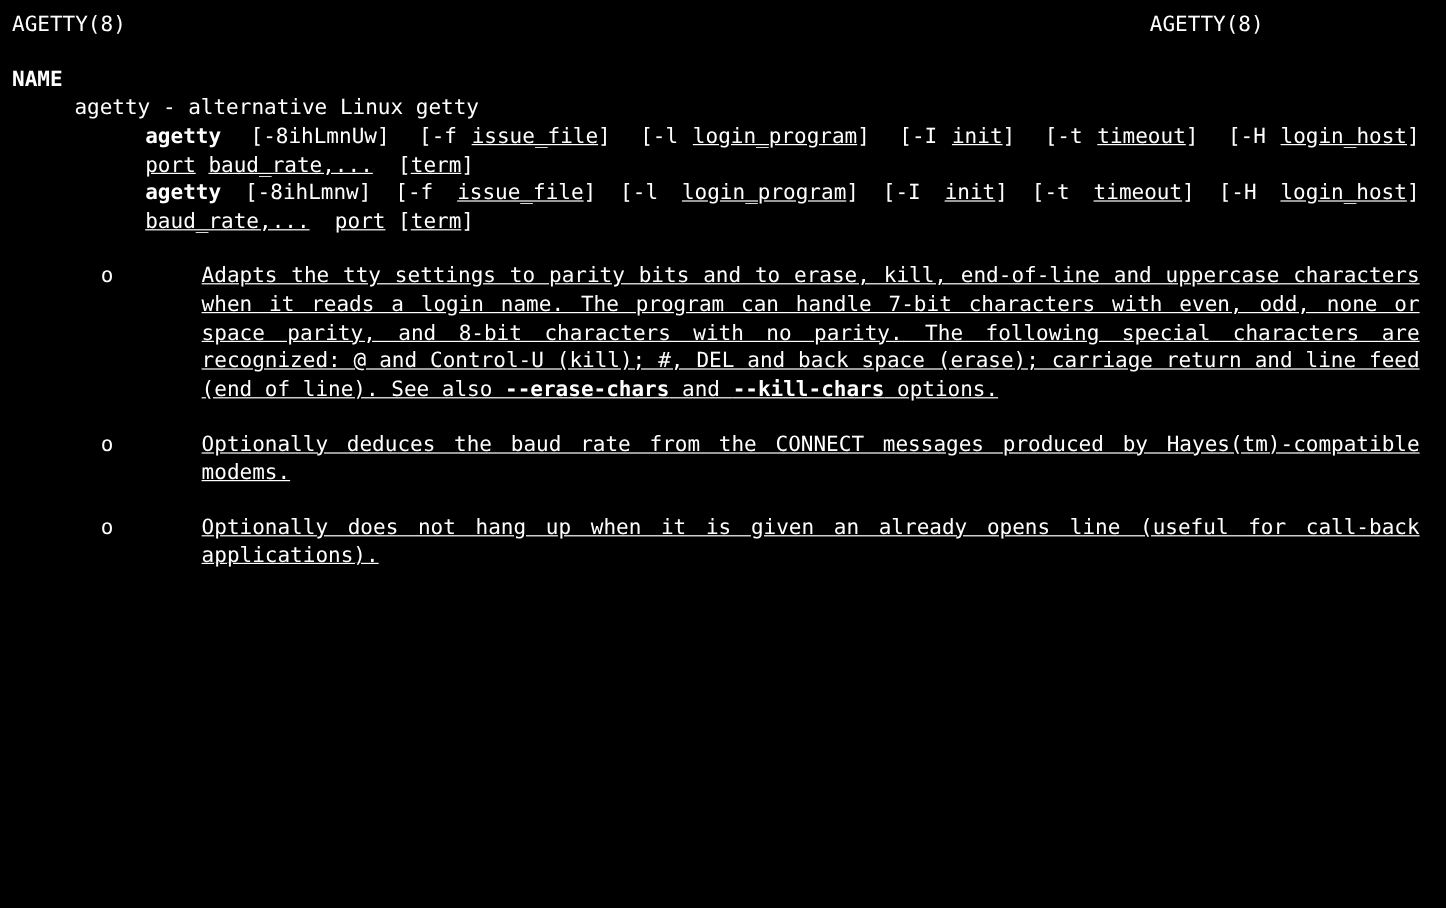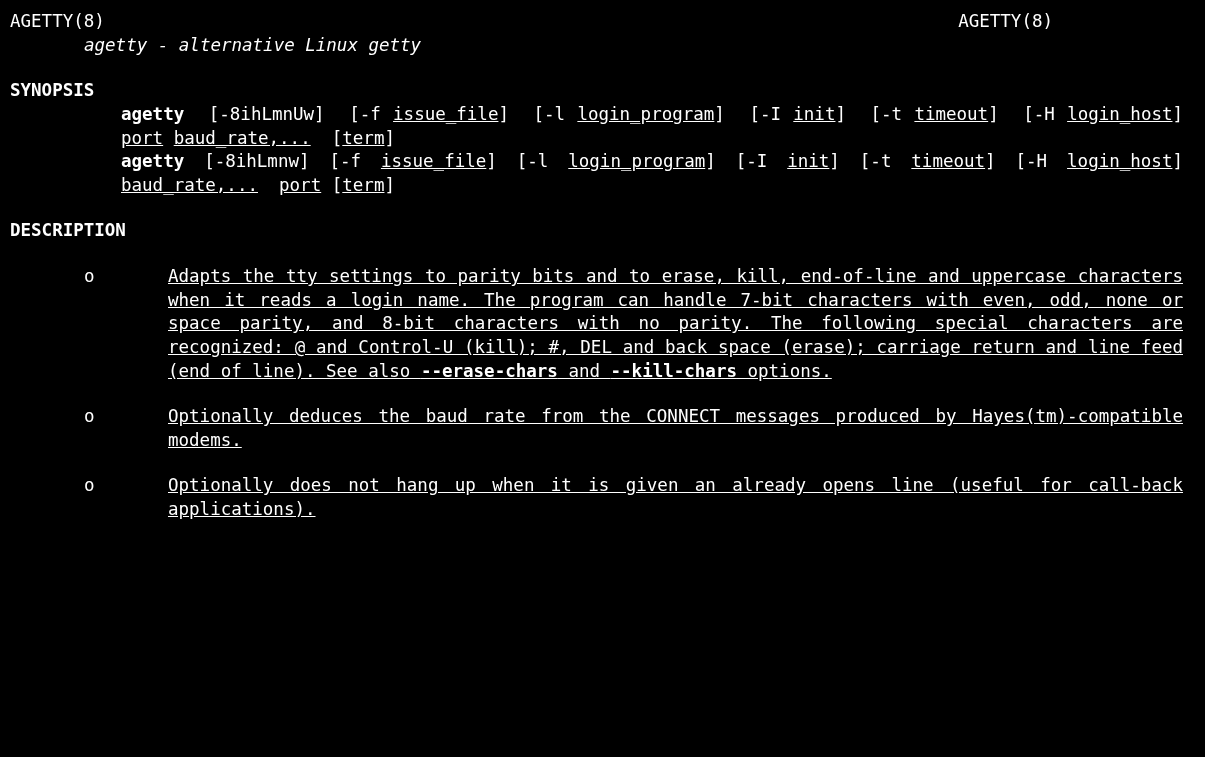--- a/index.html
+++ b/index.html
@@ -18,24 +18,23 @@
   .topline {
     display: flex;
     justify-content: space-between;
     padding-right: 130px;
   }
   .section-head {
     font-weight: bold;
     margin-top: 22px;
   }
   .indent1 {
-    margin-left: 74px;
+    margin-left: 52px;
     text-align: justify;
     text-justify: inter-word;
-    font-style: italic;
   }
   .indent2 {
     margin-left: 74px;
   }
   .para {
     margin-top: 22px;
     text-align: justify;
   }
   .bullet-row {
     margin-top: 22px;
@@ -63,23 +62,23 @@
 </head>
 <body>
 
 <div class="page">
 
   <div class="topline">
     <span>AGETTY(8)</span>
     <span>AGETTY(8)</span>
   </div>
 
+  <div class="section-head">NAME</div>
   <div class="indent1">agetty - alternative Linux getty</div>
 
-  <div class="section-head">SYNOPSIS</div>
 
   <div class="syn-wrap">
 
     <div class="syn-line">
       <span class="b">agetty</span>&nbsp;
       <span>[-8ihLmnUw]</span>&nbsp;
       <span>[-f</span>&nbsp;<span class="u">issue_file</span><span>]</span>&nbsp;
       <span>[-l</span>&nbsp;<span class="u">login_program</span><span>]</span>&nbsp;
       <span>[-I</span>&nbsp;<span class="u">init</span><span>]</span>&nbsp;
       <span>[-t</span>&nbsp;<span class="u">timeout</span><span>]</span>&nbsp;
@@ -98,21 +97,20 @@
       <span>[-I </span><span class="u">init</span><span>] </span>
       <span>[-t </span><span class="u">timeout</span><span>] </span>
       <span>[-H </span><span class="u">login_host</span><span>]</span>
       <span class="u">baud_rate,...</span>&nbsp;
       <span class="u">port</span>
       <span>[</span><span class="u">term</span><span>]</span>
     </div>
 
   </div>
 
-  <div class="section-head">DESCRIPTION</div>
 
 
 
   <div class="indent2 bullet-row">
     <div class="bullet-mark">o</div>
     <div class="bullet-body">
       <span class="blk">Adapts the tty settings to parity bits and to erase, kill, end-of-line and uppercase characters when it reads a login name.  The program can handle 7-bit characters with even,  odd, none or space parity, and 8-bit characters with no parity. The following special characters are recognized: @ and Control-U (kill); #,  DEL  and  back  space (erase);  carriage  return  and line feed (end of line).  See also </span><span class="b blk">--erase-chars</span><span class="blk"> and </span><span class="b blk">--kill-chars</span><span class="blk"> options.</span>
     </div>
   </div>
 

